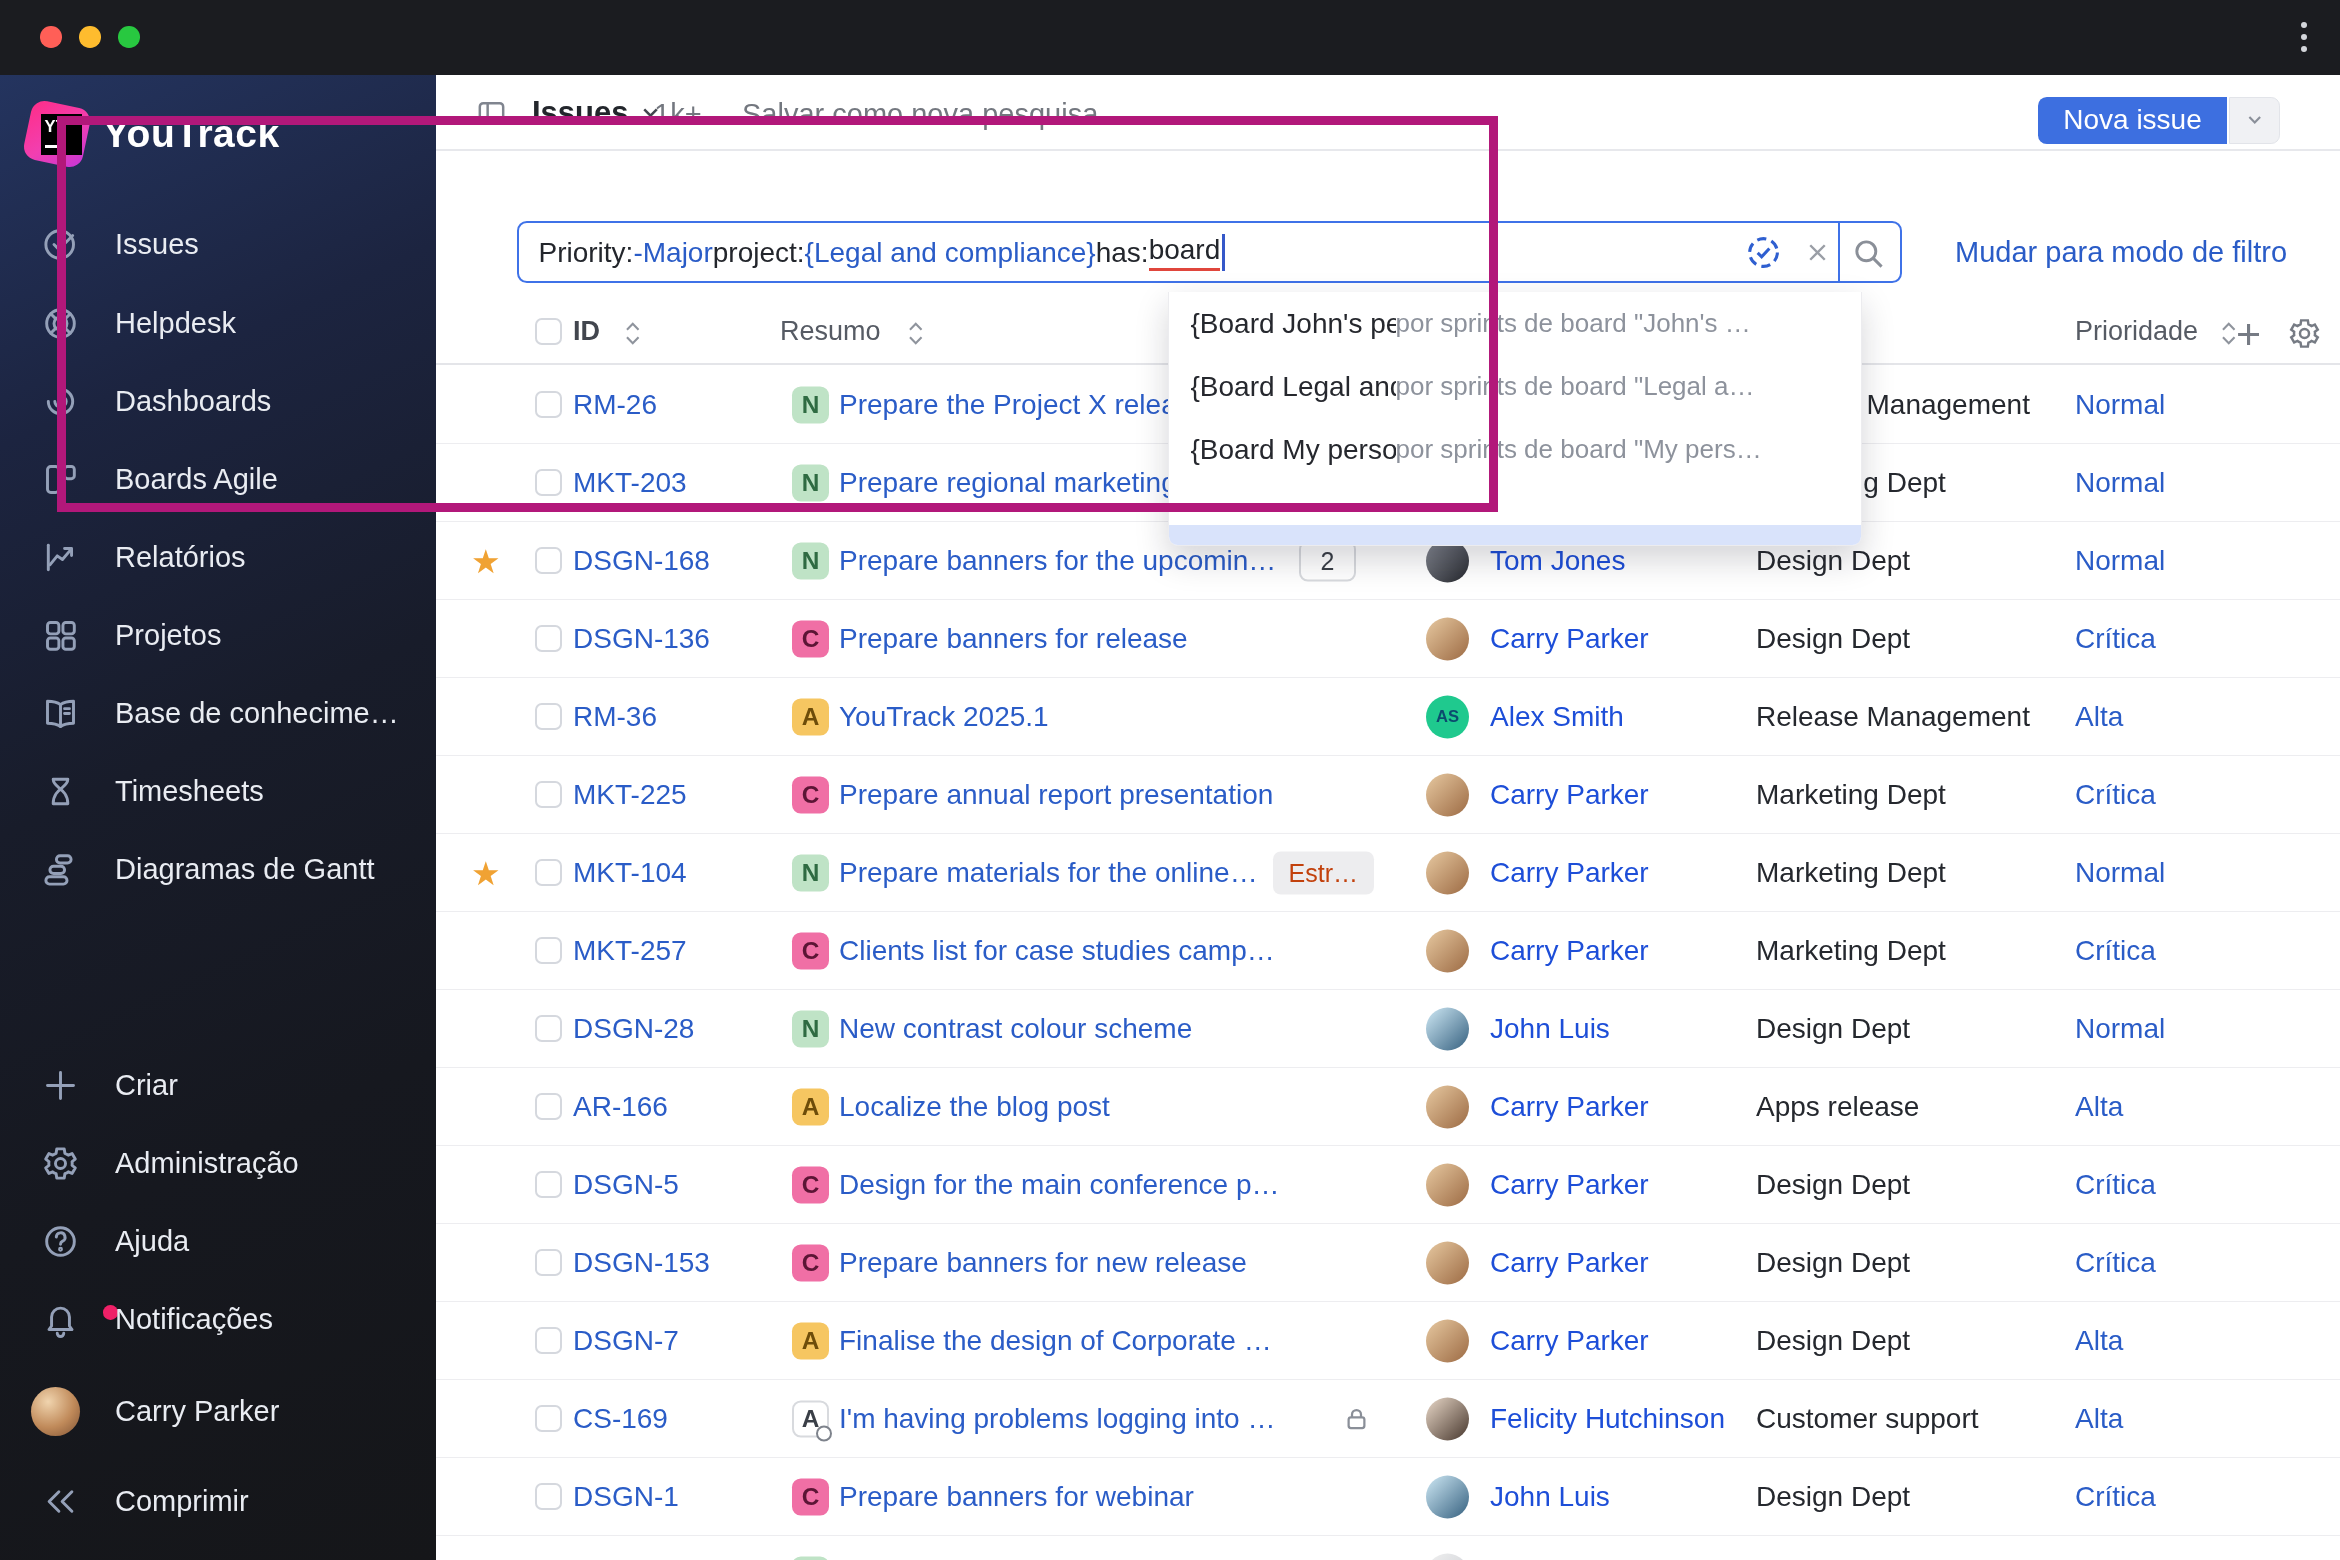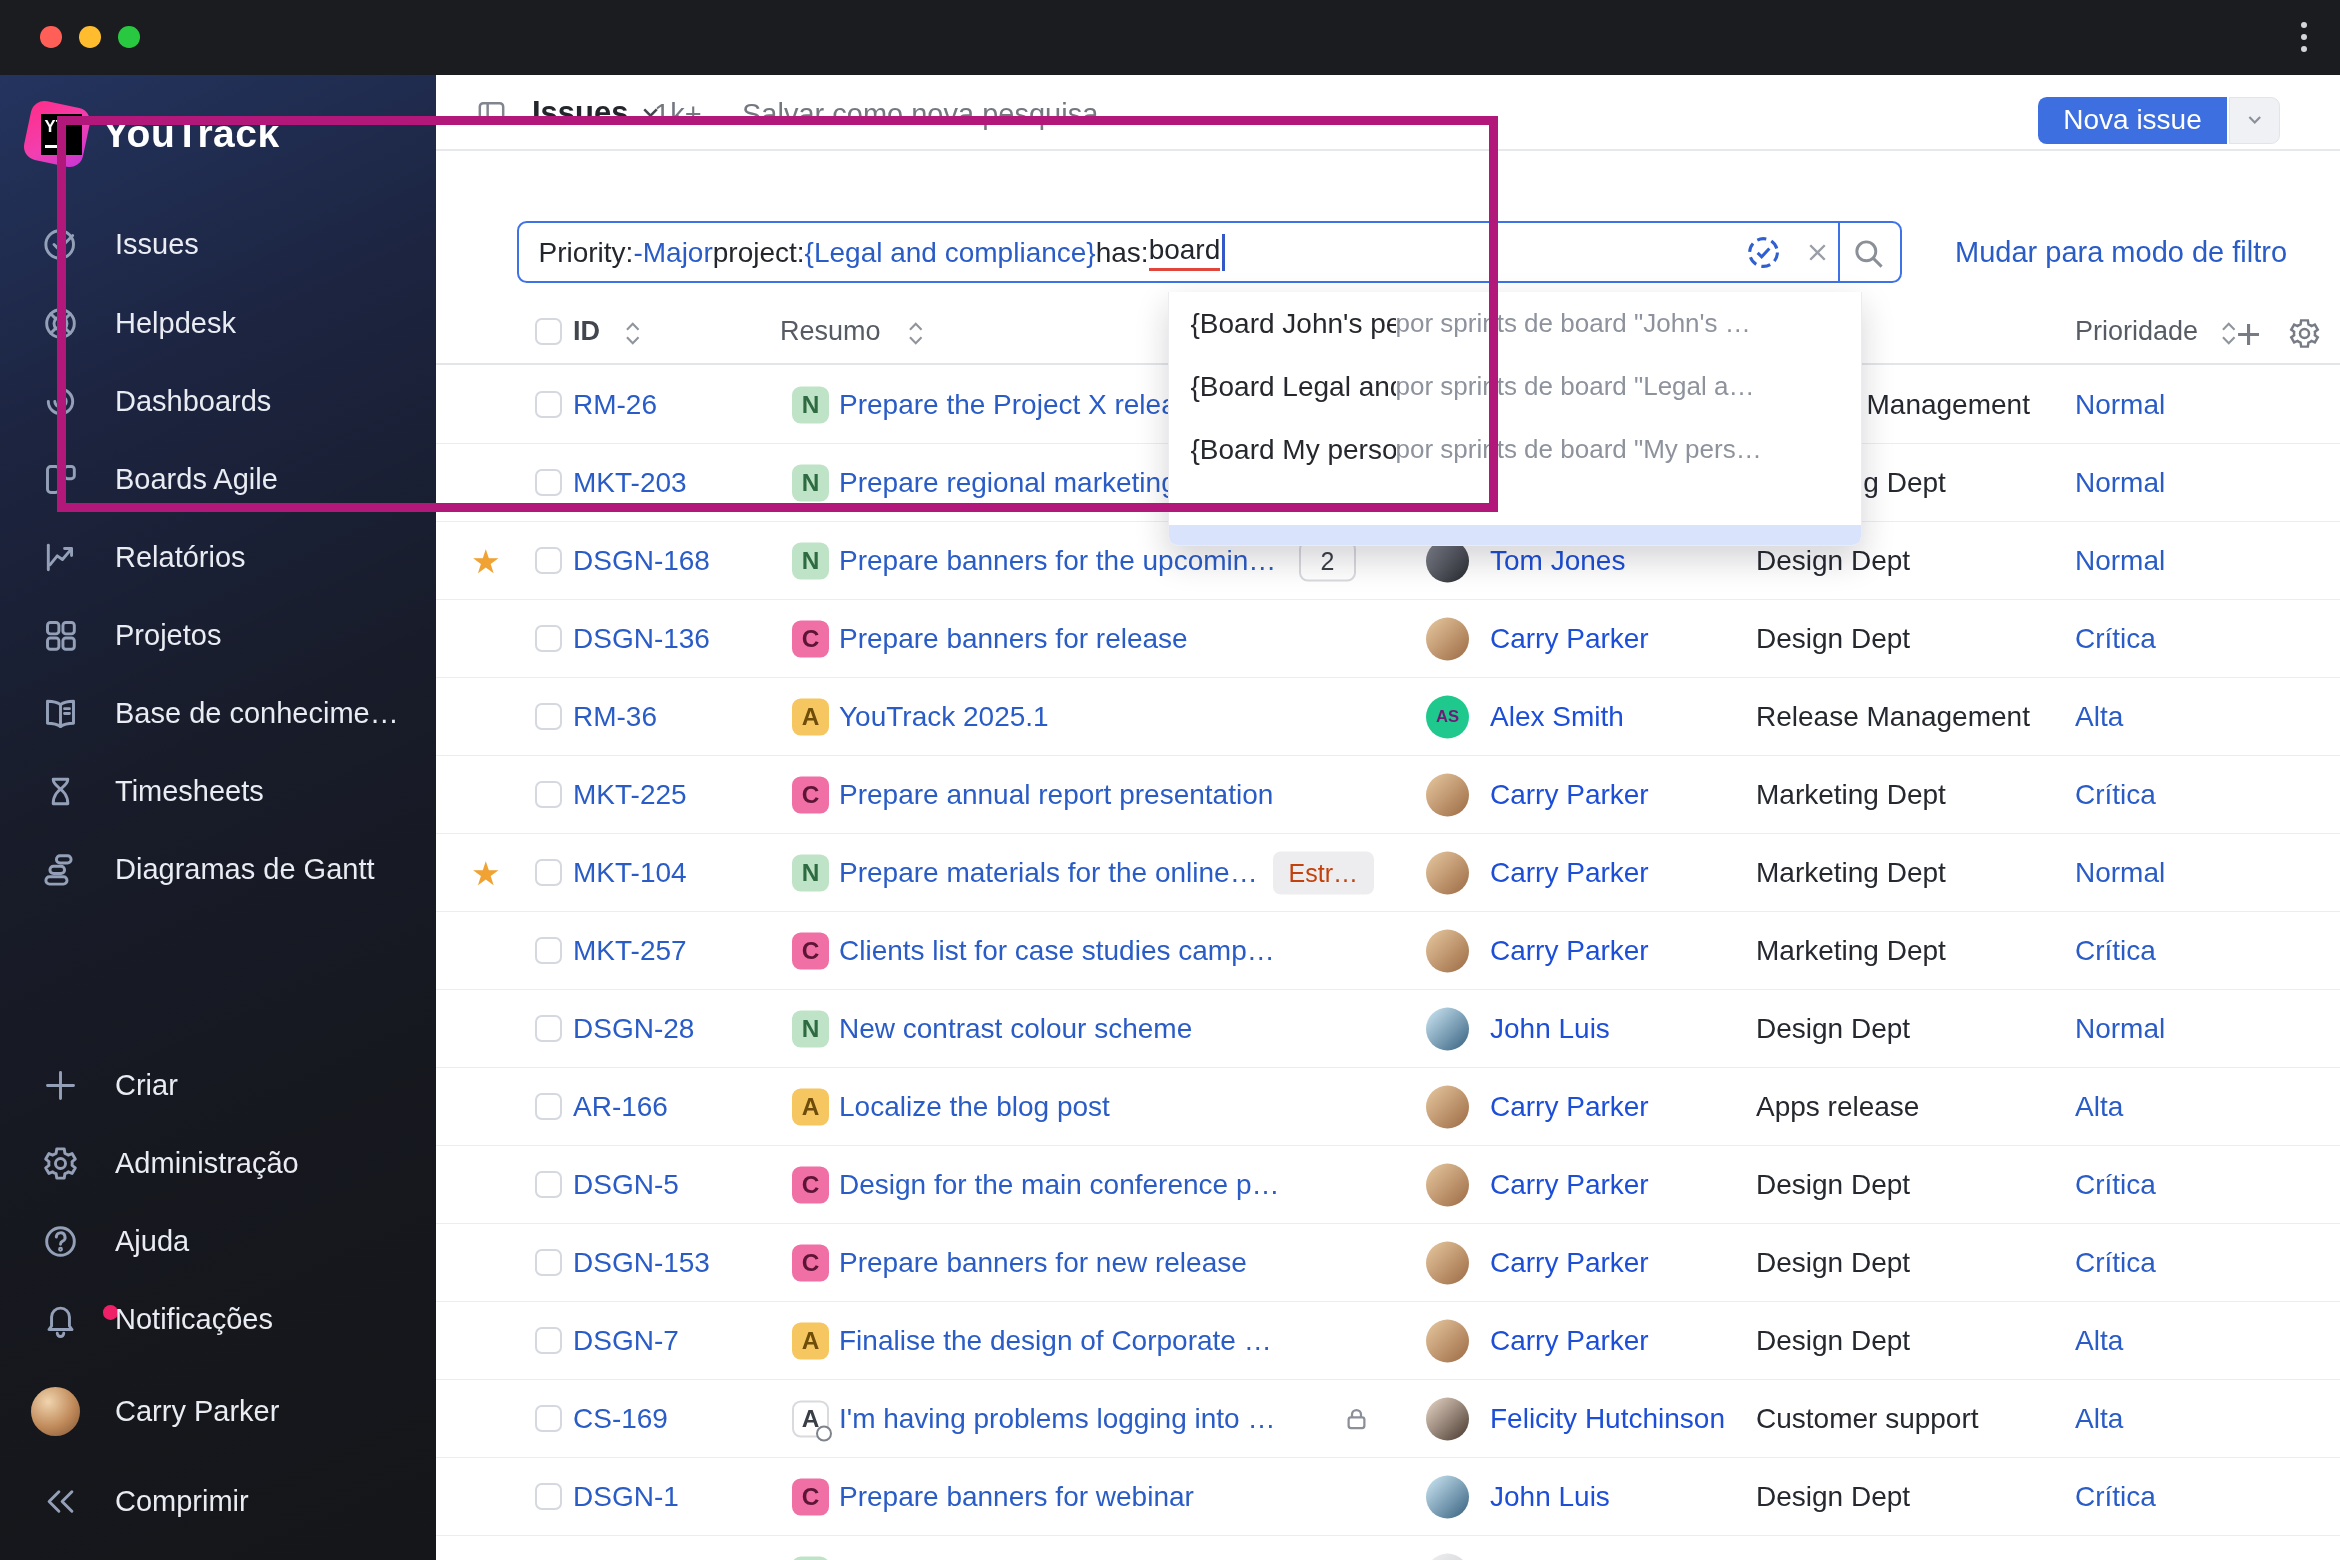--- a/index.html
+++ b/index.html
@@ -82,21 +82,21 @@
   .star { left:35px; font-size:33px; color:#f0a233; cursor:pointer; }
   .row .cb { left:99px; top:25px; }
   .rid { left:137px; font-size:28px; color:#2a5cc7; cursor:pointer; }
   .chip { left:356px; width:37px; height:37px; border-radius:8.8px; display:flex; align-items:center; justify-content:center; font-size:24.4px; font-weight:700; }
   .chip.ticket { background:#fff; border:2px solid #d8dade; color:#3a3f47; }
   .ring { position:absolute; left:21.5px; top:23.4px; width:16.6px; height:16.6px; border:2.4px solid #7e838c; border-radius:50%; background:#fff; }
   .rsum { left:403px; font-size:28px; color:#2a5cc7; max-width:444px; overflow:hidden; text-overflow:ellipsis; cursor:pointer; }
   .badge { left:863px; width:57px; height:41px; border:2px solid #d8dade; border-radius:8.8px; background:#fff; display:flex; align-items:center; justify-content:center; font-size:25px; color:#3a3f47; }
   .tagpill { left:837px; height:43px; background:#ededef; border-radius:7.8px; padding:0 15.6px; display:flex; align-items:center; font-size:25px; color:#c2410c; }
   .lock { left:907px; width:27px; height:27px; color:#8a8f98; }
-  .avatar { left:990px; width:43px; height:43px; border-radius:50%; display:flex; align-items:center; justify-content:center; color:#701a75; font-size:16.6px; font-weight:700; }
+  .avatar { left:990px; width:43px; height:43px; border-radius:50%; display:flex; align-items:center; justify-content:center; color:#0c4a6e; font-size:16.6px; font-weight:700; }
   .rname { left:1054px; font-size:28px; color:#1d4ed8; cursor:pointer; }
   .rproj { left:1320px; font-size:28px; color:#25282e; }
   .rprio { left:1639px; font-size:28px; color:#2a5cc7; cursor:pointer; }
 
   
   .annotation { position:absolute; left:57px; top:116px; width:1441px; height:396px; border:9.8px solid #b2187a; z-index:50; pointer-events:none; }
 </style>
 </head>
 <body>
 

